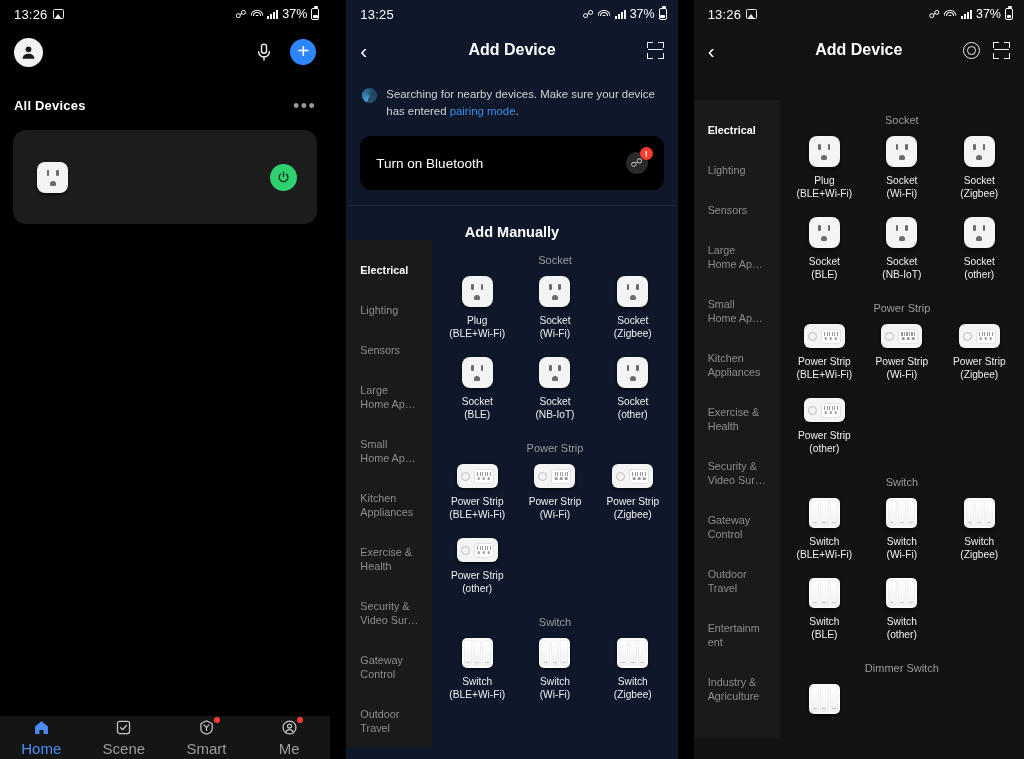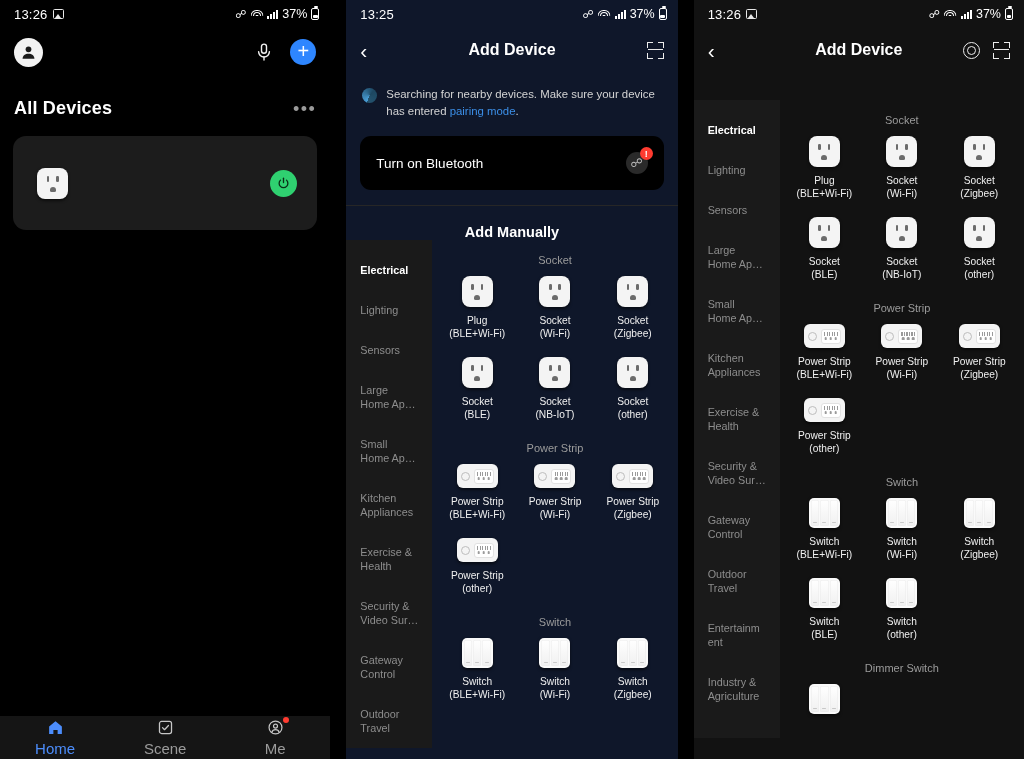--- a/index.html
+++ b/index.html
@@ -49,21 +49,21 @@
   .avatar { width: 29px; height: 29px; border-radius: 50%; background: #f2f2f2;
     display:flex; align-items:center; justify-content:center; }
   .avatar svg { width: 19px; height: 19px; }
   .home-actions { display:flex; align-items:center; gap: 16px; }
   .mic-btn svg { width: 20px; height: 22px; display:block; }
   .plus-btn { width: 26px; height: 26px; border-radius: 50%; background: #2e86ff;
     display:flex; align-items:center; justify-content:center; color:#fff; font-size: 20px; font-weight:300; line-height:0; }
   .plus-btn span { margin-top:-2px; }
   .all-dev-row { display:flex; align-items:center; justify-content:space-between;
      padding: 22px 14px 0 14px; }
-  .all-dev-title { color:#fff; font-size: 18px; font-weight: bold; letter-spacing:.2px;}
+  .all-dev-title { color:#fff; font-size: 13px; font-weight: bold; letter-spacing:.2px;}
   .dots { color:#9a9a9a; font-size: 18px; letter-spacing: 1.5px; line-height: 10px;}
   .dev-card { margin: 17px 13px 0 13px; height: 94px; background:#1c1c1c; border-radius: 13px;
      display:flex; align-items:center; justify-content:space-between; padding: 0 20px 0 24px; }
   .dev-ico { width: 31px; height: 31px; border-radius: 8px; background:#f4f4f4; position:relative;
      box-shadow: 0 1px 3px rgba(0,0,0,.5); }
   .power-btn { width: 27px; height: 27px; border-radius:50%; background:#2fd070;
      display:flex; align-items:center; justify-content:center;}
   .power-btn svg { width: 15px; height: 15px; }
   .tabbar { position:absolute; left:0; bottom:0; width:100%; height: 43px; background:#151515;
      display:flex; }
@@ -224,20 +224,30 @@
           <svg width="17" height="17" viewBox="0 0 24 24" fill="none" stroke="#c7c7c7" stroke-width="1.8">
             <rect x="3.5" y="3.5" width="17" height="17" rx="3"></rect>
               <path d="M7.8 12.2l2.8 2.9 5.6-6" stroke-linecap="round" stroke-linejoin="round"></path>
           </svg>
         </span>
         <span class="tab-lbl">Scene</span>
       </div>
       <div class="tab">
         <span class="tab-ico">
           <svg width="17" height="17" viewBox="0 0 24 24" fill="none" stroke="#c7c7c7" stroke-width="1.7">
+            <path d="M12 2.6l8 4.2v7.1c0 4-3.6 6.5-8 7.5-4.4-1-8-3.5-8-7.5V6.8z" stroke-linejoin="round"></path>
+            <path d="M8.6 8.2l3.4 4 3.4-4M12 12.2v4" stroke-linecap="round"></path>
+          </svg>
+          <span class="dot-badge"></span>
+        </span>
+        <span class="tab-lbl">Smart</span>
+      </div>
+      <div class="tab">
+        <span class="tab-ico">
+          <svg width="17" height="17" viewBox="0 0 24 24" fill="none" stroke="#c7c7c7" stroke-width="1.7">
             <circle cx="12" cy="12" r="9.1"></circle>
               <circle cx="12" cy="10" r="2.8"></circle>
               <path d="M6.7 19c.8-2.6 2.8-4 5.3-4s4.5 1.4 5.3 4"></path>
           </svg>
           <span class="dot-badge"></span>
         </span>
         <span class="tab-lbl">Me</span>
       </div>
     </div>
   </div>

